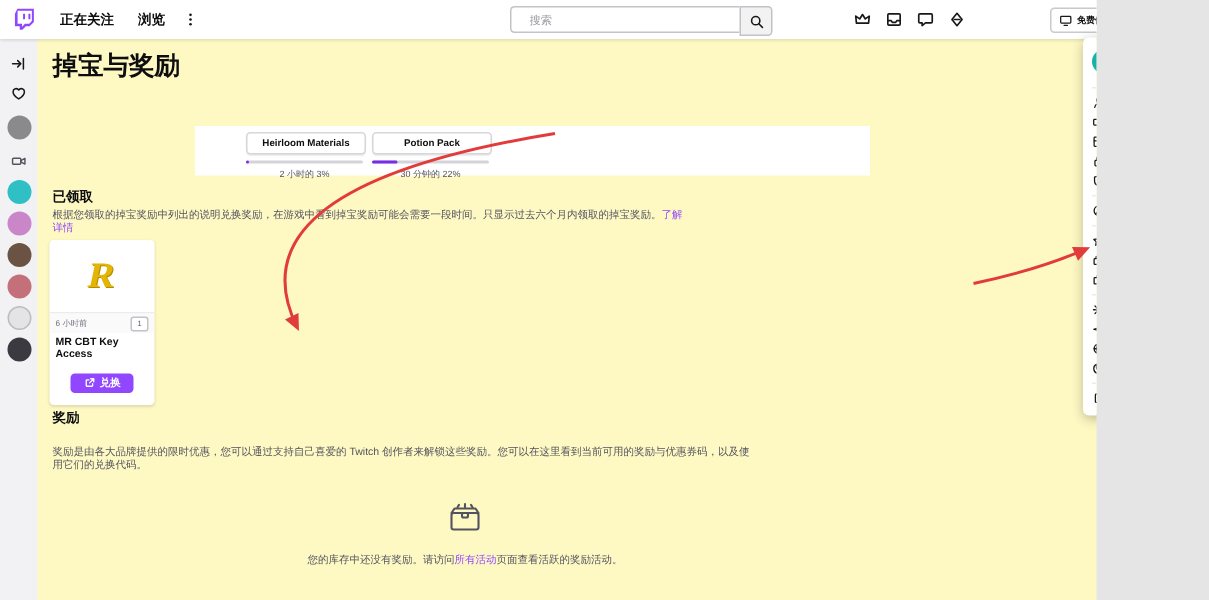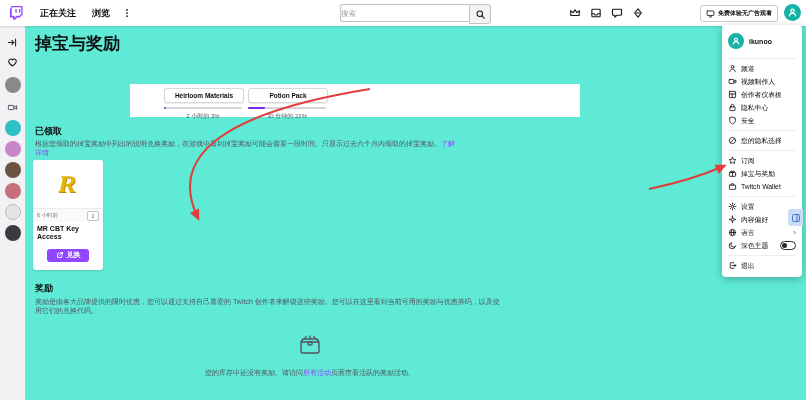--- a/index.html
+++ b/index.html
@@ -1,27 +1,27 @@
 <!DOCTYPE html>
 <html><head>
 <meta charset="utf-8">
 <style>
   html,body{margin:0;padding:0;}
   body{font-family:"Liberation Sans","DejaVu Sans",sans-serif;background:#e5e5e5;}
-  .stage{position:relative;width:806px;height:400px;background:#5eead4;overflow:hidden;}
+  .stage{position:relative;width:731px;height:400px;background:#fef9c3;overflow:hidden;}
 
   
   .topbar{position:absolute;left:0;top:0;width:806px;height:26px;background:#ffffff;
           box-shadow:0 1px 2px rgba(0,0,0,.12);display:flex;align-items:center;z-index:10;}
   .logo{width:16px;height:16px;margin-left:8px;}
   .navlink{font-size:9px;font-weight:bold;color:#0e0e10;margin-left:16px;cursor:pointer;}
   .navdots{margin-left:12px;width:10px;height:12px;display:flex;align-items:center;justify-content:center;}
   .searchwrap{position:absolute;left:340px;top:4px;display:flex;}
   .searchinput{width:128px;height:16px;border:1px solid #c2c2c8;border-right:none;border-radius:3px 0 0 3px;
-               font-size:7.5px;padding:0 0;color:#0e0e10;background:#fff;outline:none;}
+               font-size:7.5px;padding:0 12px;color:#0e0e10;background:#fff;outline:none;}
   .searchinput::placeholder{color:#9a9aa0;}
   .searchbtn{width:20px;height:18px;border:1px solid #c2c2c8;border-radius:0 3px 3px 0;background:#f2f2f3;
              display:flex;align-items:center;justify-content:center;cursor:pointer;}
   .topicons{position:absolute;right:162px;top:0;height:26px;display:flex;align-items:center;gap:9px;}
   .tic{width:12px;height:12px;display:flex;align-items:center;justify-content:center;cursor:pointer;}
   .turbobtn{position:absolute;right:28px;top:5px;height:15px;border:1px solid #c8c8ce;border-radius:3px;
             background:#fff;display:flex;align-items:center;gap:3px;padding:0 5px;cursor:pointer;}
   .turbobtn span{font-size:6px;font-weight:bold;color:#0e0e10;white-space:nowrap;}
   .topavatar{position:absolute;right:5px;top:4px;width:17px;height:17px;border-radius:50%;background:#17b2a6;
              display:flex;align-items:center;justify-content:center;cursor:pointer;}
@@ -70,21 +70,21 @@
             color:#e3b505;transform:skewX(-12deg);text-shadow:1px 1px 0 #b88a00;}
   .cardmeta{height:13px;background:#fafafa;display:flex;align-items:center;justify-content:space-between;padding:0 4px;}
   .cardtime{font-size:5.5px;color:#75757f;}
   .badge{min-width:8px;height:8px;border:1px solid #c2c2c8;border-radius:2px;font-size:5px;color:#53535f;
          display:flex;align-items:center;justify-content:center;padding:0 1px;background:#fff;}
   .cardname{padding:3px 4px 4px 4px;font-size:7px;font-weight:bold;color:#0e0e10;line-height:1.2;}
   .cardbtnrow{padding:3px 0 8px 0;display:flex;justify-content:center;}
   .redeembtn{width:42px;height:13px;background:#9147ff;border:none;border-radius:3px;color:#fff;
              font-size:7px;font-weight:bold;display:flex;align-items:center;justify-content:center;gap:3px;cursor:pointer;}
 
-  .rewardhead{top:282px;text-align:center;}
+  .rewardhead{top:272px;text-align:center;}
   .rewardpara{top:297px;width:470px;}
 
   .emptybox{position:absolute;left:298px;top:334px;width:24px;height:24px;}
   .emptytext{position:absolute;left:110px;top:368px;width:400px;text-align:center;font-size:7px;color:#53535f;}
 
   
   .menu{position:absolute;left:722px;top:25px;width:80px;background:#ffffff;border-radius:4px;z-index:20;
         box-shadow:0 2px 8px rgba(0,0,0,.25);padding:5px 0 5px 0;}
   .muser{display:flex;align-items:center;gap:5px;padding:3px 6px 6px 6px;cursor:pointer;}
   .mavatar{width:16px;height:16px;border-radius:50%;background:#17b2a6;flex:0 0 auto;

